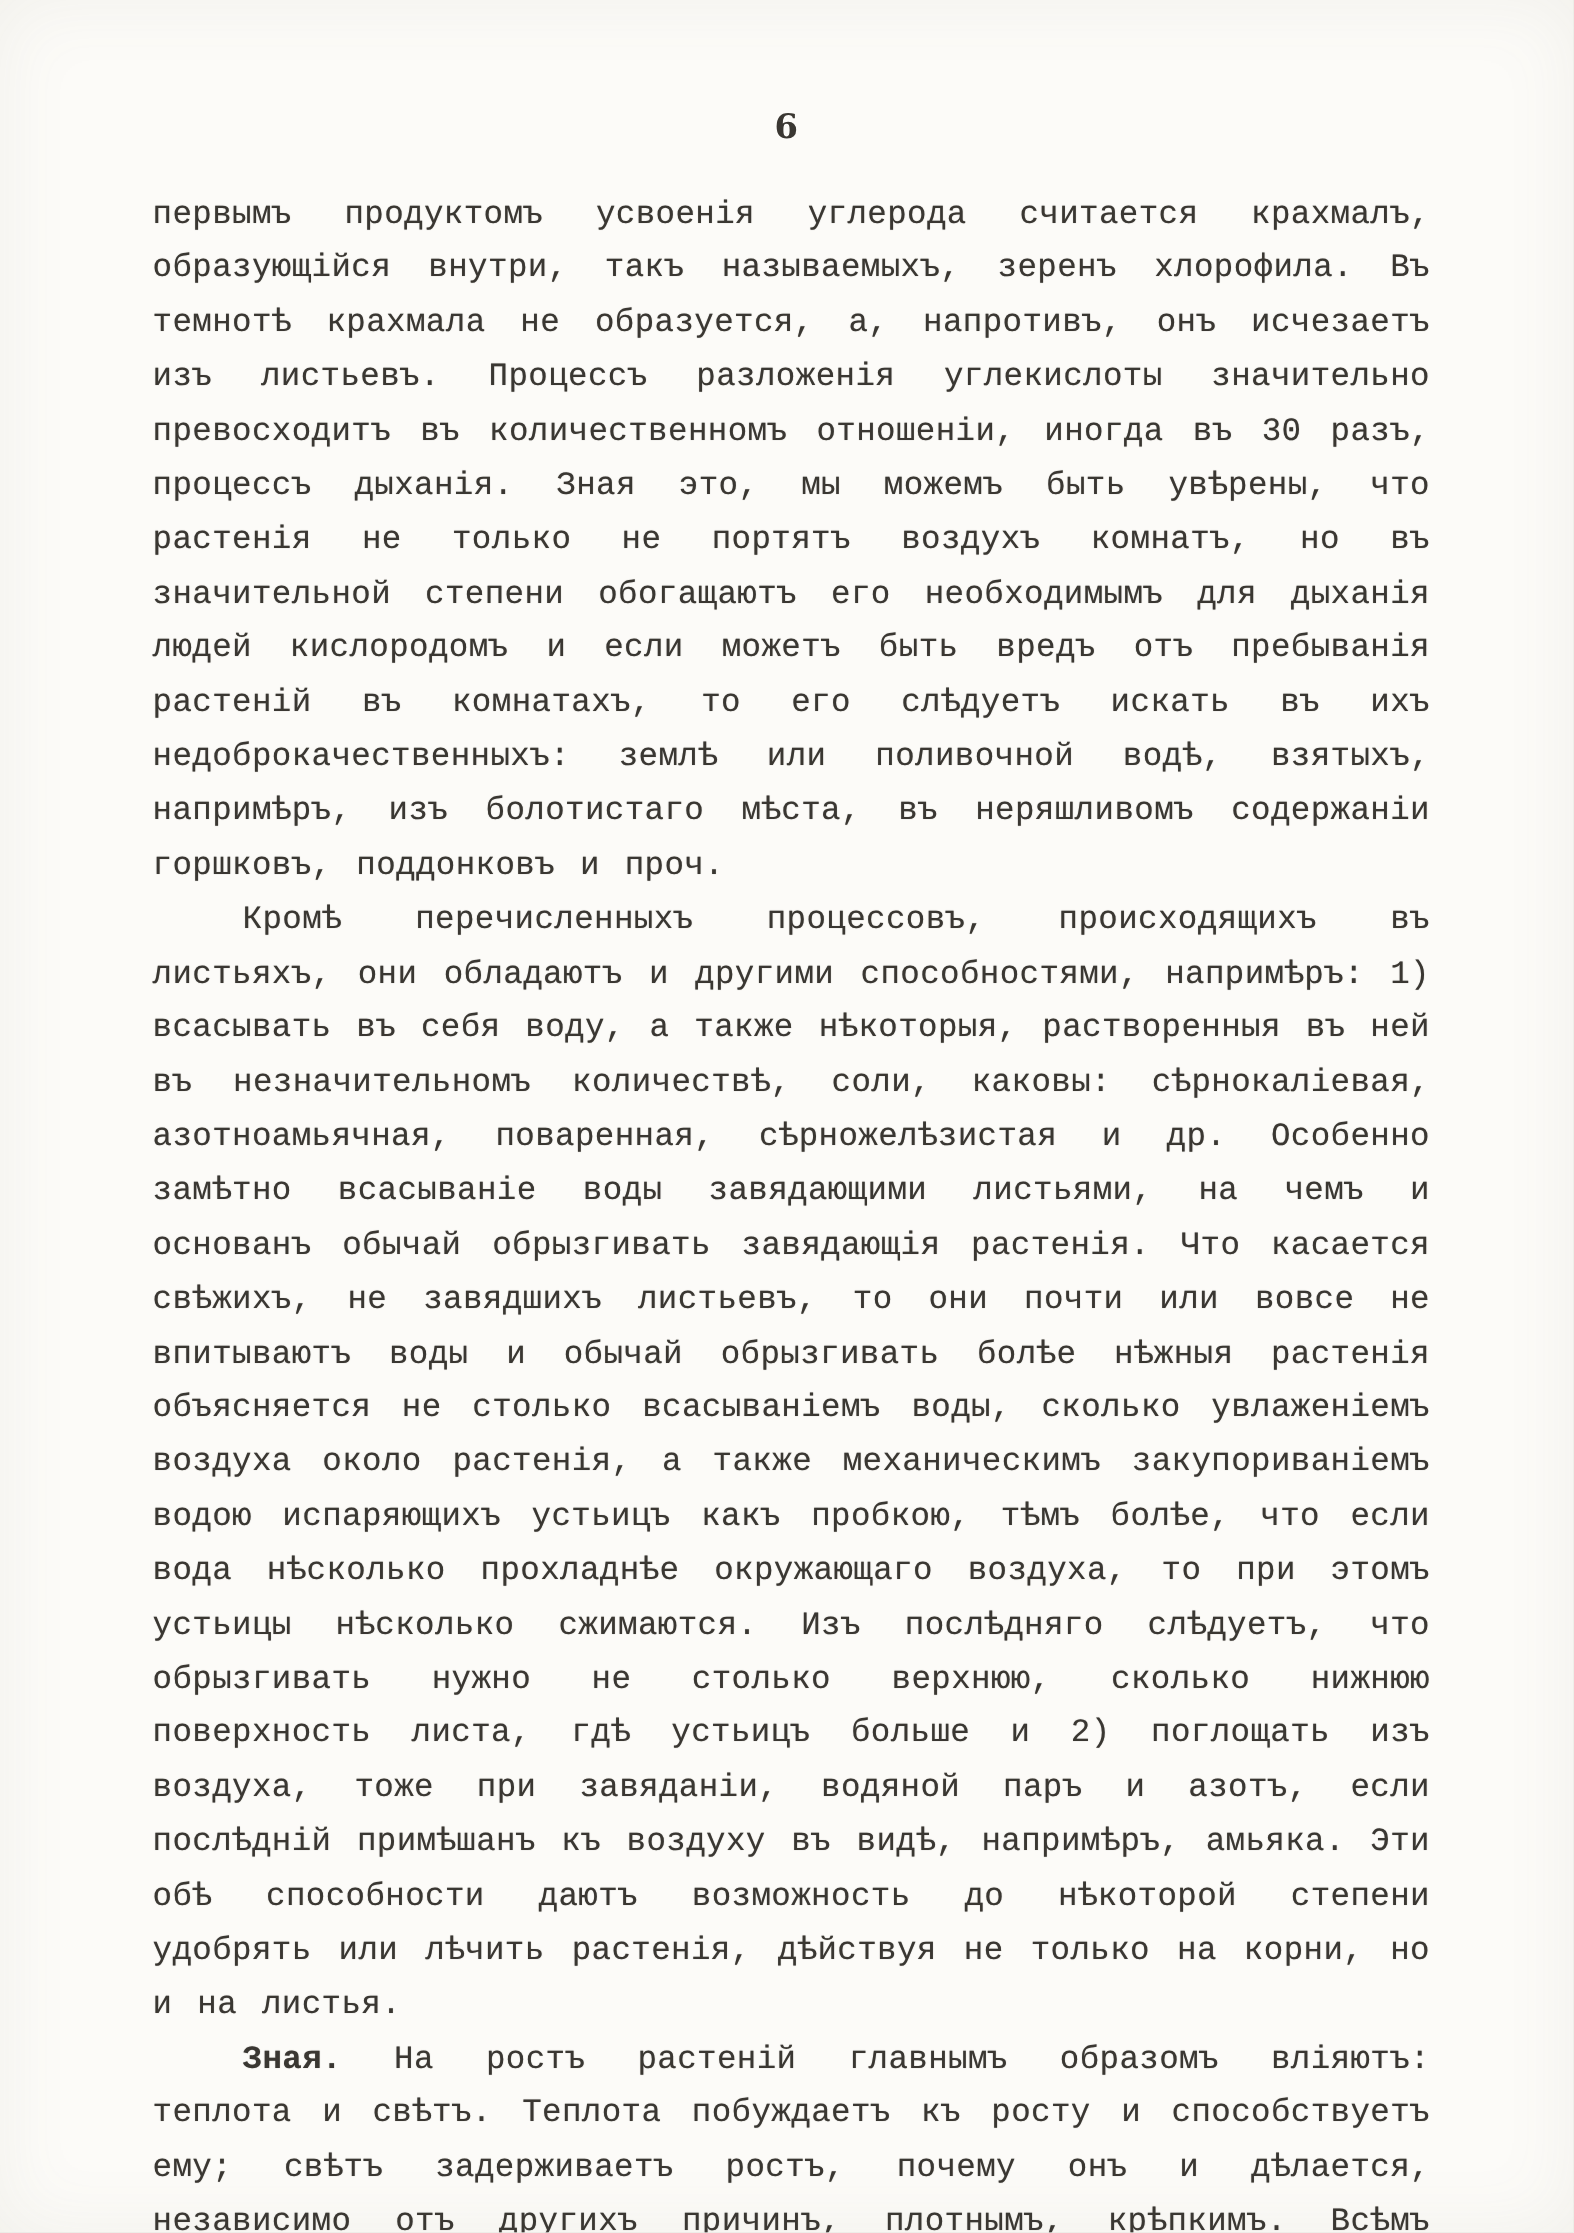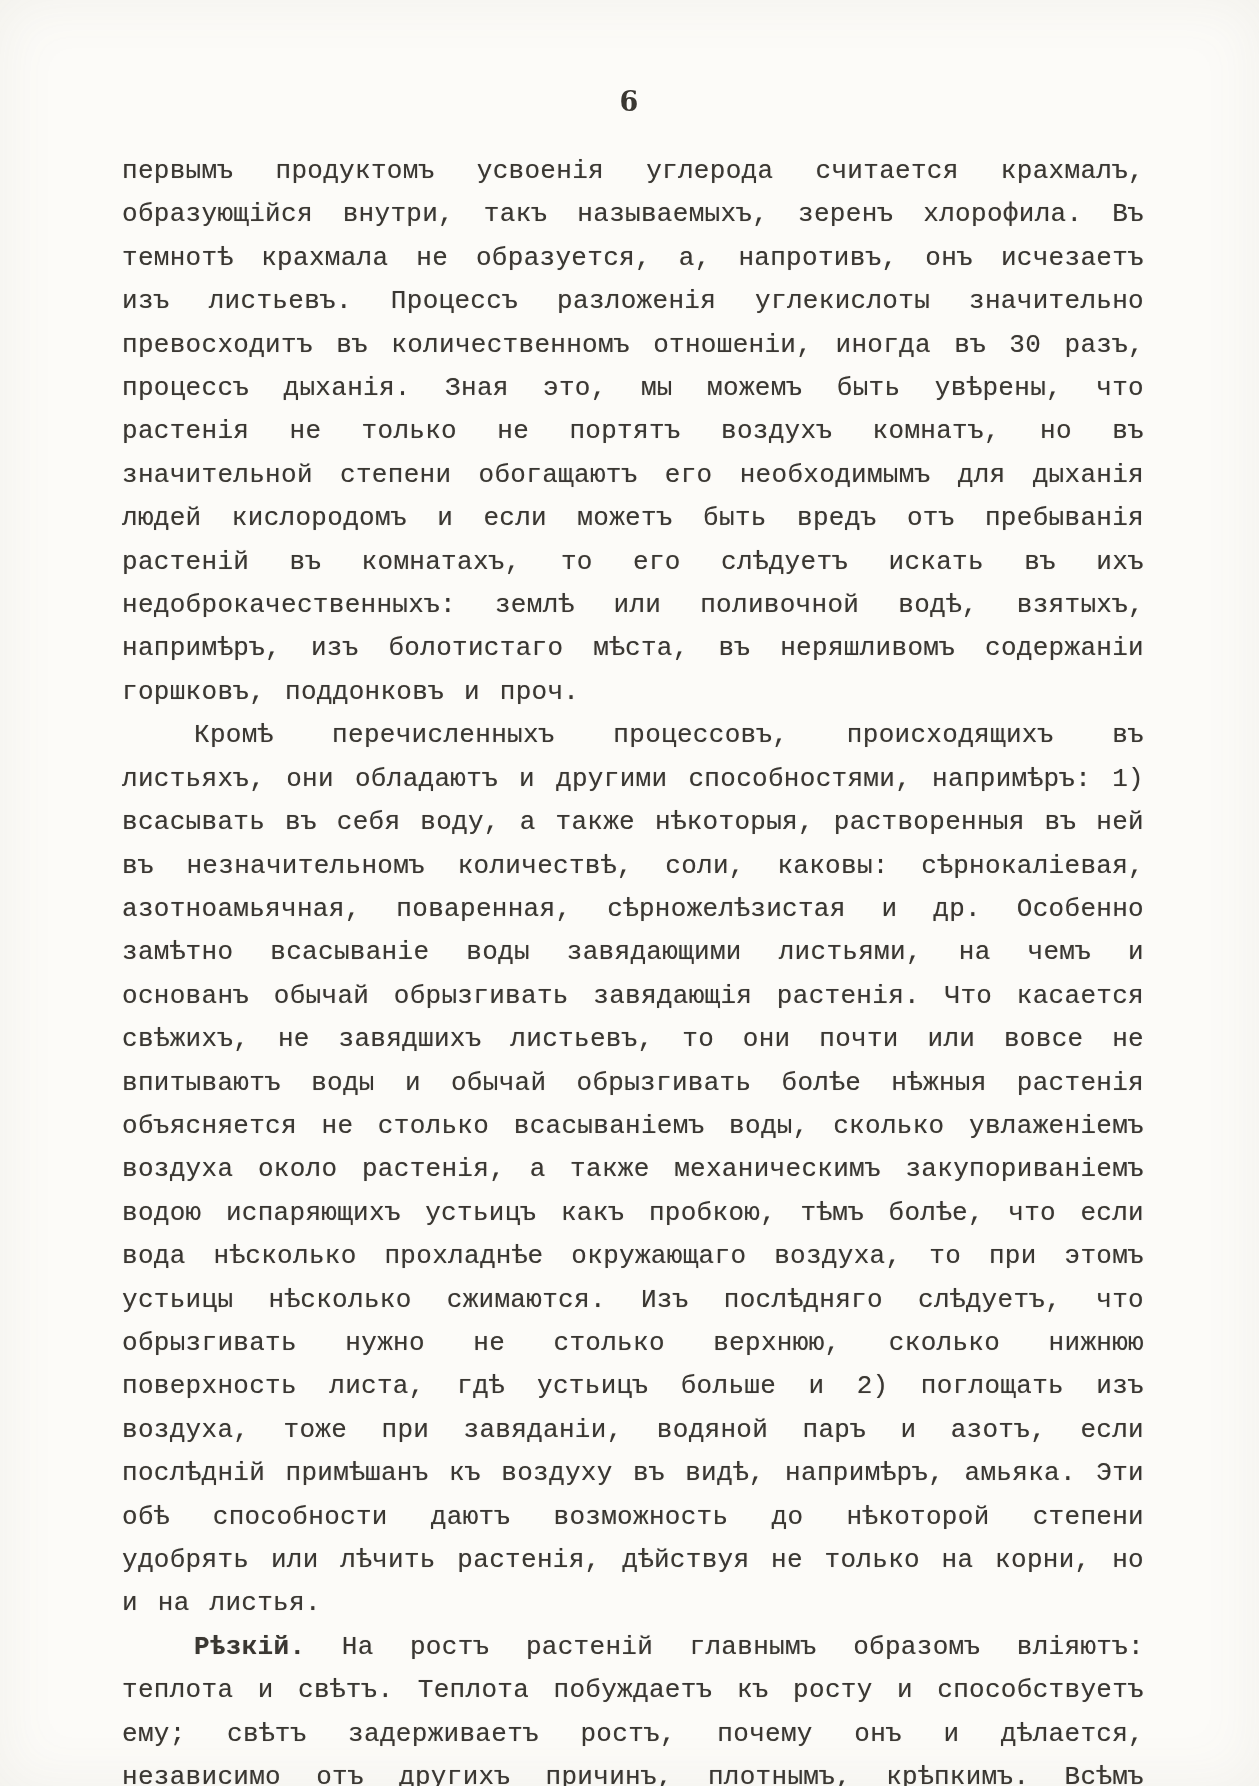--- a/index.html
+++ b/index.html
@@ -81,19 +81,19 @@
 <div class="page">
 
   <div class="page-number">6</div>
 
   <div class="text-block">
 
     <p class="para"><span>первымъ продуктомъ усвоенія углерода считается крахмалъ, образующійся внутри, такъ называемыхъ, зеренъ хлорофила. Въ темнотѣ крахмала не образуется, а, напротивъ, онъ исчезаетъ изъ листьевъ. Процессъ разложенія углекислоты значительно превосходитъ въ количественномъ отношеніи, иногда въ 30 разъ, процессъ дыханія. Зная это, мы можемъ быть увѣрены, что растенія не только не портятъ воздухъ комнатъ, но въ значительной степени обогащаютъ его необходимымъ для дыханія людей кислородомъ и если можетъ быть вредъ отъ пребыванія растеній въ комнатахъ, то его слѣдуетъ искать въ ихъ недоброкачественныхъ: землѣ или поливочной водѣ, взятыхъ, напримѣръ, изъ болотистаго мѣста, въ неряшливомъ содержаніи горшковъ, поддонковъ и проч.</span></p>
 
     <p class="para para-indent"><span>Кромѣ перечисленныхъ процессовъ, происходящихъ въ листьяхъ, они обладаютъ и другими способностями, напримѣръ: 1) всасывать въ себя воду, а также нѣкоторыя, растворенныя въ ней въ незначительномъ количествѣ, соли, каковы: сѣрнокаліевая, азотноамьячная, поваренная, сѣрножелѣзистая и др. Особенно замѣтно всасываніе воды завядающими листьями, на чемъ и основанъ обычай обрызгивать завядающія растенія. Что касается свѣжихъ, не завядшихъ листьевъ, то они почти или вовсе не впитываютъ воды и обычай обрызгивать болѣе нѣжныя растенія объясняется не столько всасываніемъ воды, сколько увлаженіемъ воздуха около растенія, а также механическимъ закупориваніемъ водою испаряющихъ устьицъ какъ пробкою, тѣмъ болѣе, что если вода нѣсколько прохладнѣе окружающаго воздуха, то при этомъ устьицы нѣсколько сжимаются. Изъ послѣдняго слѣдуетъ, что обрызгивать нужно не столько верхнюю, сколько нижнюю поверхность листа, гдѣ устьицъ больше и 2) поглощать изъ воздуха, тоже при завяданіи, водяной паръ и азотъ, если послѣдній примѣшанъ къ воздуху въ видѣ, напримѣръ, амьяка. Эти обѣ способности даютъ возможность до нѣкоторой степени удобрять или лѣчить растенія, дѣйствуя не только на корни, но и на листья.</span></p>
 
-    <p class="para para-indent"><b class="lead">Рѣзкій.</b>
+    <p class="para para-indent"><b class="lead">Зная.</b>
       <span>На ростъ растеній главнымъ образомъ вліяютъ: теплота и свѣтъ. Теплота побуждаетъ къ росту и способствуетъ ему; свѣтъ задерживаетъ ростъ, почему онъ и дѣлается, независимо отъ другихъ причинъ, плотнымъ, крѣпкимъ. Всѣмъ извѣстно, что при недостаткѣ свѣта, но въ теплѣ, побѣги растенія усиленно растутъ (вытягиваются), но дѣлаются слабыми, жидкими *). Ночью, задерживающаго и укрѣпляющаго ростъ, свѣта нѣтъ, почему ростъ происходилъ бы усиленно, если бы природа не позаботилась сдѣлать во время наибольшаго роста ночи холодными, вслѣдствіе чего ростъ ночью замедляется: въ холодныхъ странахъ наибольшій ростъ</span></p>
 
   </div>
 
 
 </div>
 
 </body></html>

